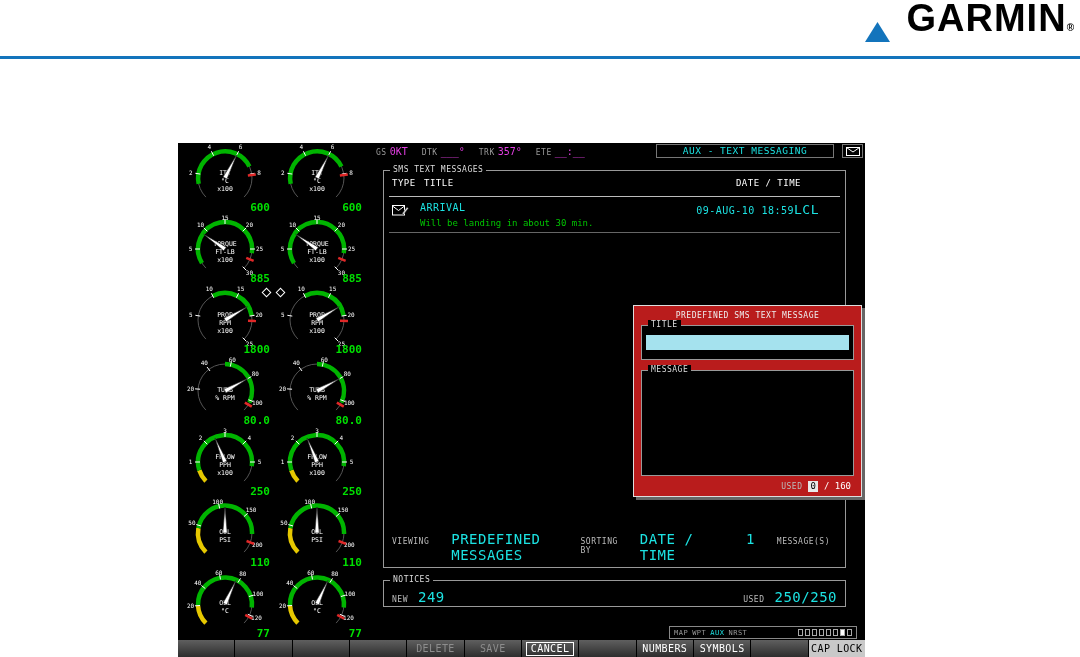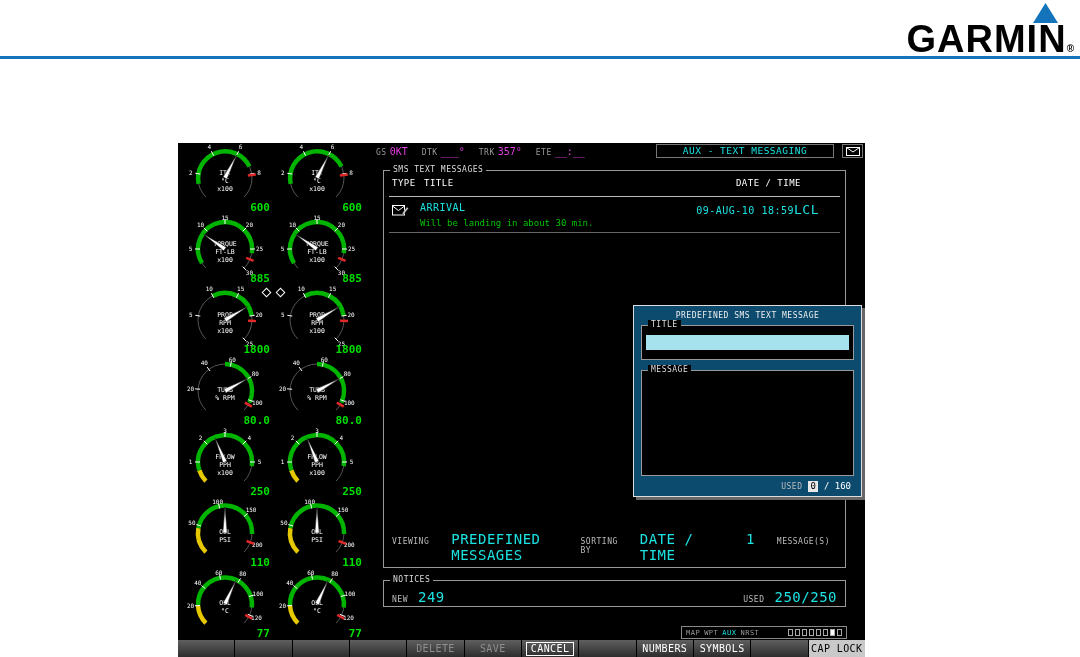--- a/index.html
+++ b/index.html
@@ -1,19 +1,19 @@
 <!DOCTYPE html>
 <html><head>
 <meta charset="utf-8">
 <style>
   *{box-sizing:border-box}
   body{margin:0;background:#fff;font-family:"Liberation Sans",sans-serif}
   .page{position:relative;width:1080px;height:657px;background:#fff;overflow:hidden}
   .rule{position:absolute;left:0;top:56px;width:100%;height:3px;background:#1374bc}
-  .garmin{position:absolute;top:3px;right:5px;display:flex;flex-direction:column;align-items:flex-end}
+  .garmin{position:absolute;top:3px;right:5px;display:flex;flex-direction:row;align-items:flex-end}
   .garmin-tri{margin-right:17px;margin-bottom:1px}
   .garmin-text{font-weight:700;font-size:38px;line-height:30px;letter-spacing:1px;color:#000}
   .rmark{font-size:10px}
 
   
   .screen{position:absolute;left:178px;top:143px;width:687px;height:514px;background:#000;
           font-family:"DejaVu Sans Mono",monospace;color:#fff}
 
   
   .eis{position:absolute;left:0;top:0;width:193px;height:497px;overflow:hidden}
@@ -53,38 +53,38 @@
   .tz{font-size:13px}
   .sms-preview{position:absolute;top:47px;left:36px;font-size:9px;color:#00c400}
   .sms-footer{position:absolute;left:8px;right:15px;bottom:4px;display:flex;align-items:baseline;gap:22px}
   .lbl{font-size:8px;color:#bbb;letter-spacing:.5px}
   .cyan{font-size:14px;color:#1ce2e2;letter-spacing:.5px}
   .spacer{flex:1}
 
   .notices-box{left:12px;top:421px;width:463px;height:27px}
   .notices-row{display:flex;align-items:baseline;gap:10px;padding:8px 8px 0}
 
-  .pagebar{position:absolute;right:18px;bottom:1px;width:166px;height:13px;border:1px solid #888;
+  .pagebar{position:absolute;right:8px;bottom:1px;width:188px;height:13px;border:1px solid #888;
            display:flex;align-items:center;padding:0 4px;gap:19px}
   .pg-groups{display:flex;gap:4px}
   .pg-label{font-size:7px;color:#999;letter-spacing:.5px}
   .pg-label.active{color:#1ce2e2}
   .pg-boxes{display:flex;gap:2px;align-items:center;margin-left:auto}
   .pg-box{width:5px;height:7px;border:1px solid #aaa;display:inline-block}
   .pg-box.filled{background:#fff}
 
   .softkeys{position:absolute;left:0;bottom:0;width:687px;height:17px;display:flex;gap:1px;background:#000}
   .softkey{flex:1;display:flex;align-items:center;justify-content:center;
            background:linear-gradient(#5f5f5f,#2d2d2d);font-size:10px;color:#fff;letter-spacing:.4px;cursor:default}
   .sk-disabled span{color:#8d8d8d}
   .sk-selected span{border:1px solid #fff;padding:0 4px;line-height:12px}
   .sk-active{background:#c9c9c9}
   .sk-active span{color:#000}
 
-  .dialog{position:absolute;left:455px;top:162px;width:229px;height:192px;border:1px solid #ddd;background:#0c4a6e;
+  .dialog{position:absolute;left:455px;top:162px;width:229px;height:192px;border:1px solid #ddd;background:#b91c1c;
           box-shadow:3px 3px 0 #666;z-index:5}
   .dialog-title{margin-top:5px;text-align:center;font-size:8px;color:#eee;letter-spacing:.5px}
   .dlg-title-box{left:7px;right:7px;top:19px;height:35px}
   .title-input{position:absolute;left:4px;right:4px;top:9px;height:15px;background:#a5e2ee;font-size:10px;color:#000}
   .dlg-msg-box{left:7px;right:7px;top:64px;height:106px}
   .msg-input{position:absolute;inset:4px;font-size:9px;color:#fff}
   .used-row{position:absolute;right:10px;bottom:4px;display:flex;align-items:baseline;gap:6px}
   .used-count{background:#e8e8e8;color:#000;font-size:9px;padding:0 2px;line-height:11px}
   .used-max{font-size:9px;color:#fff}
 </style>

